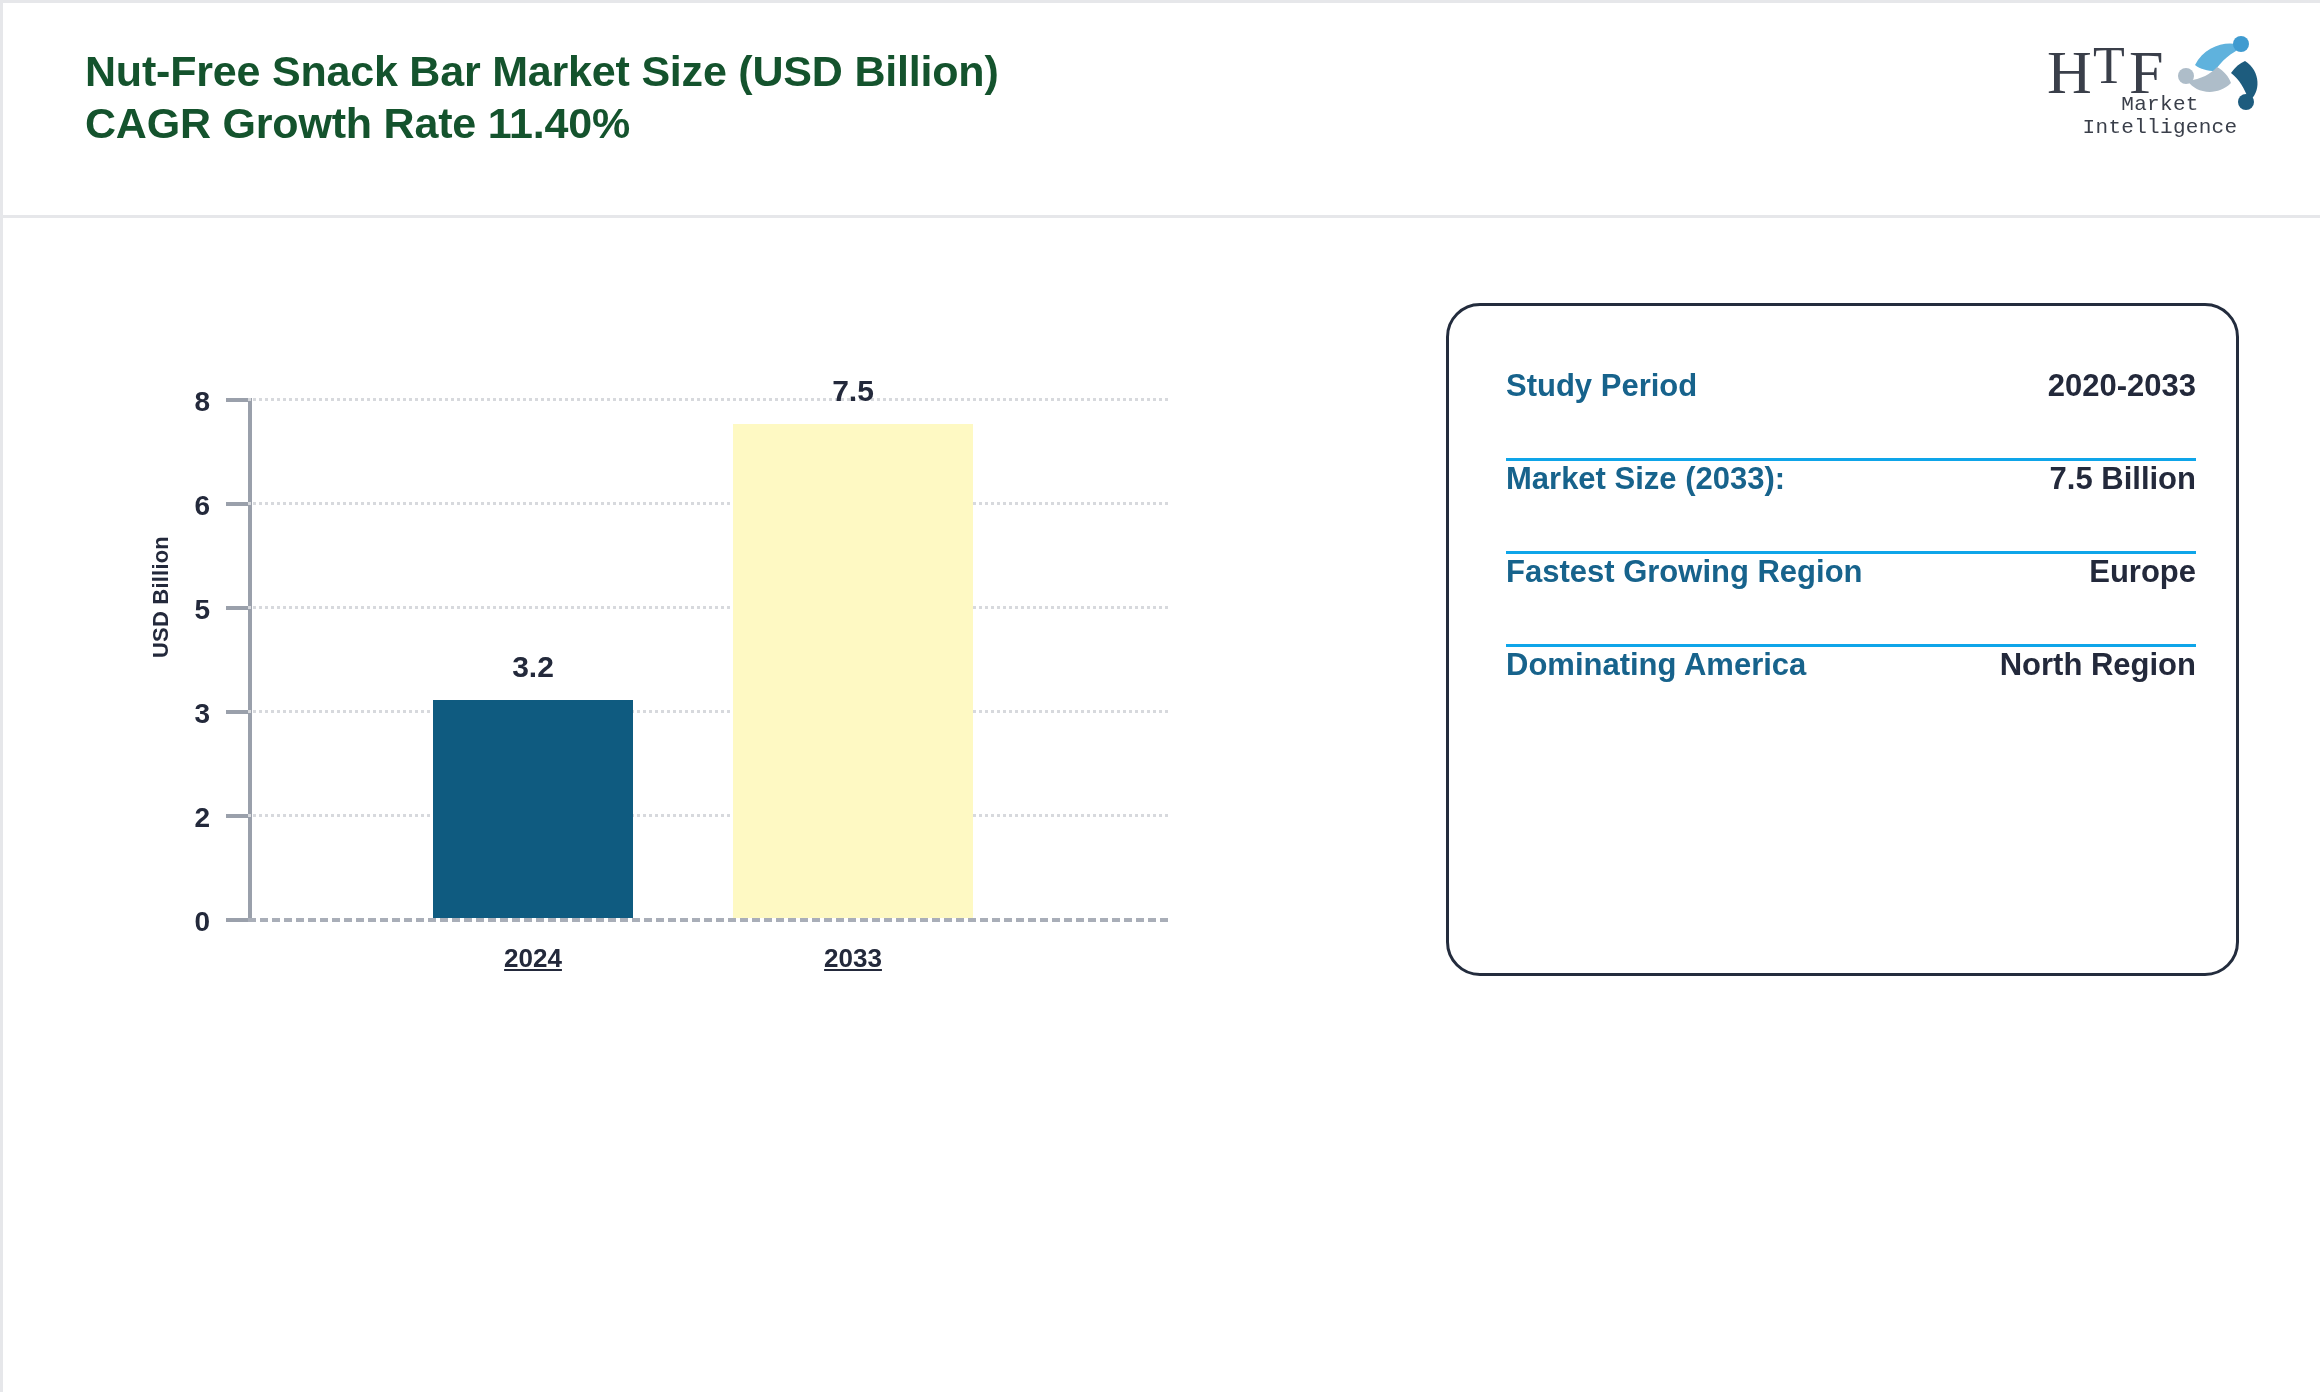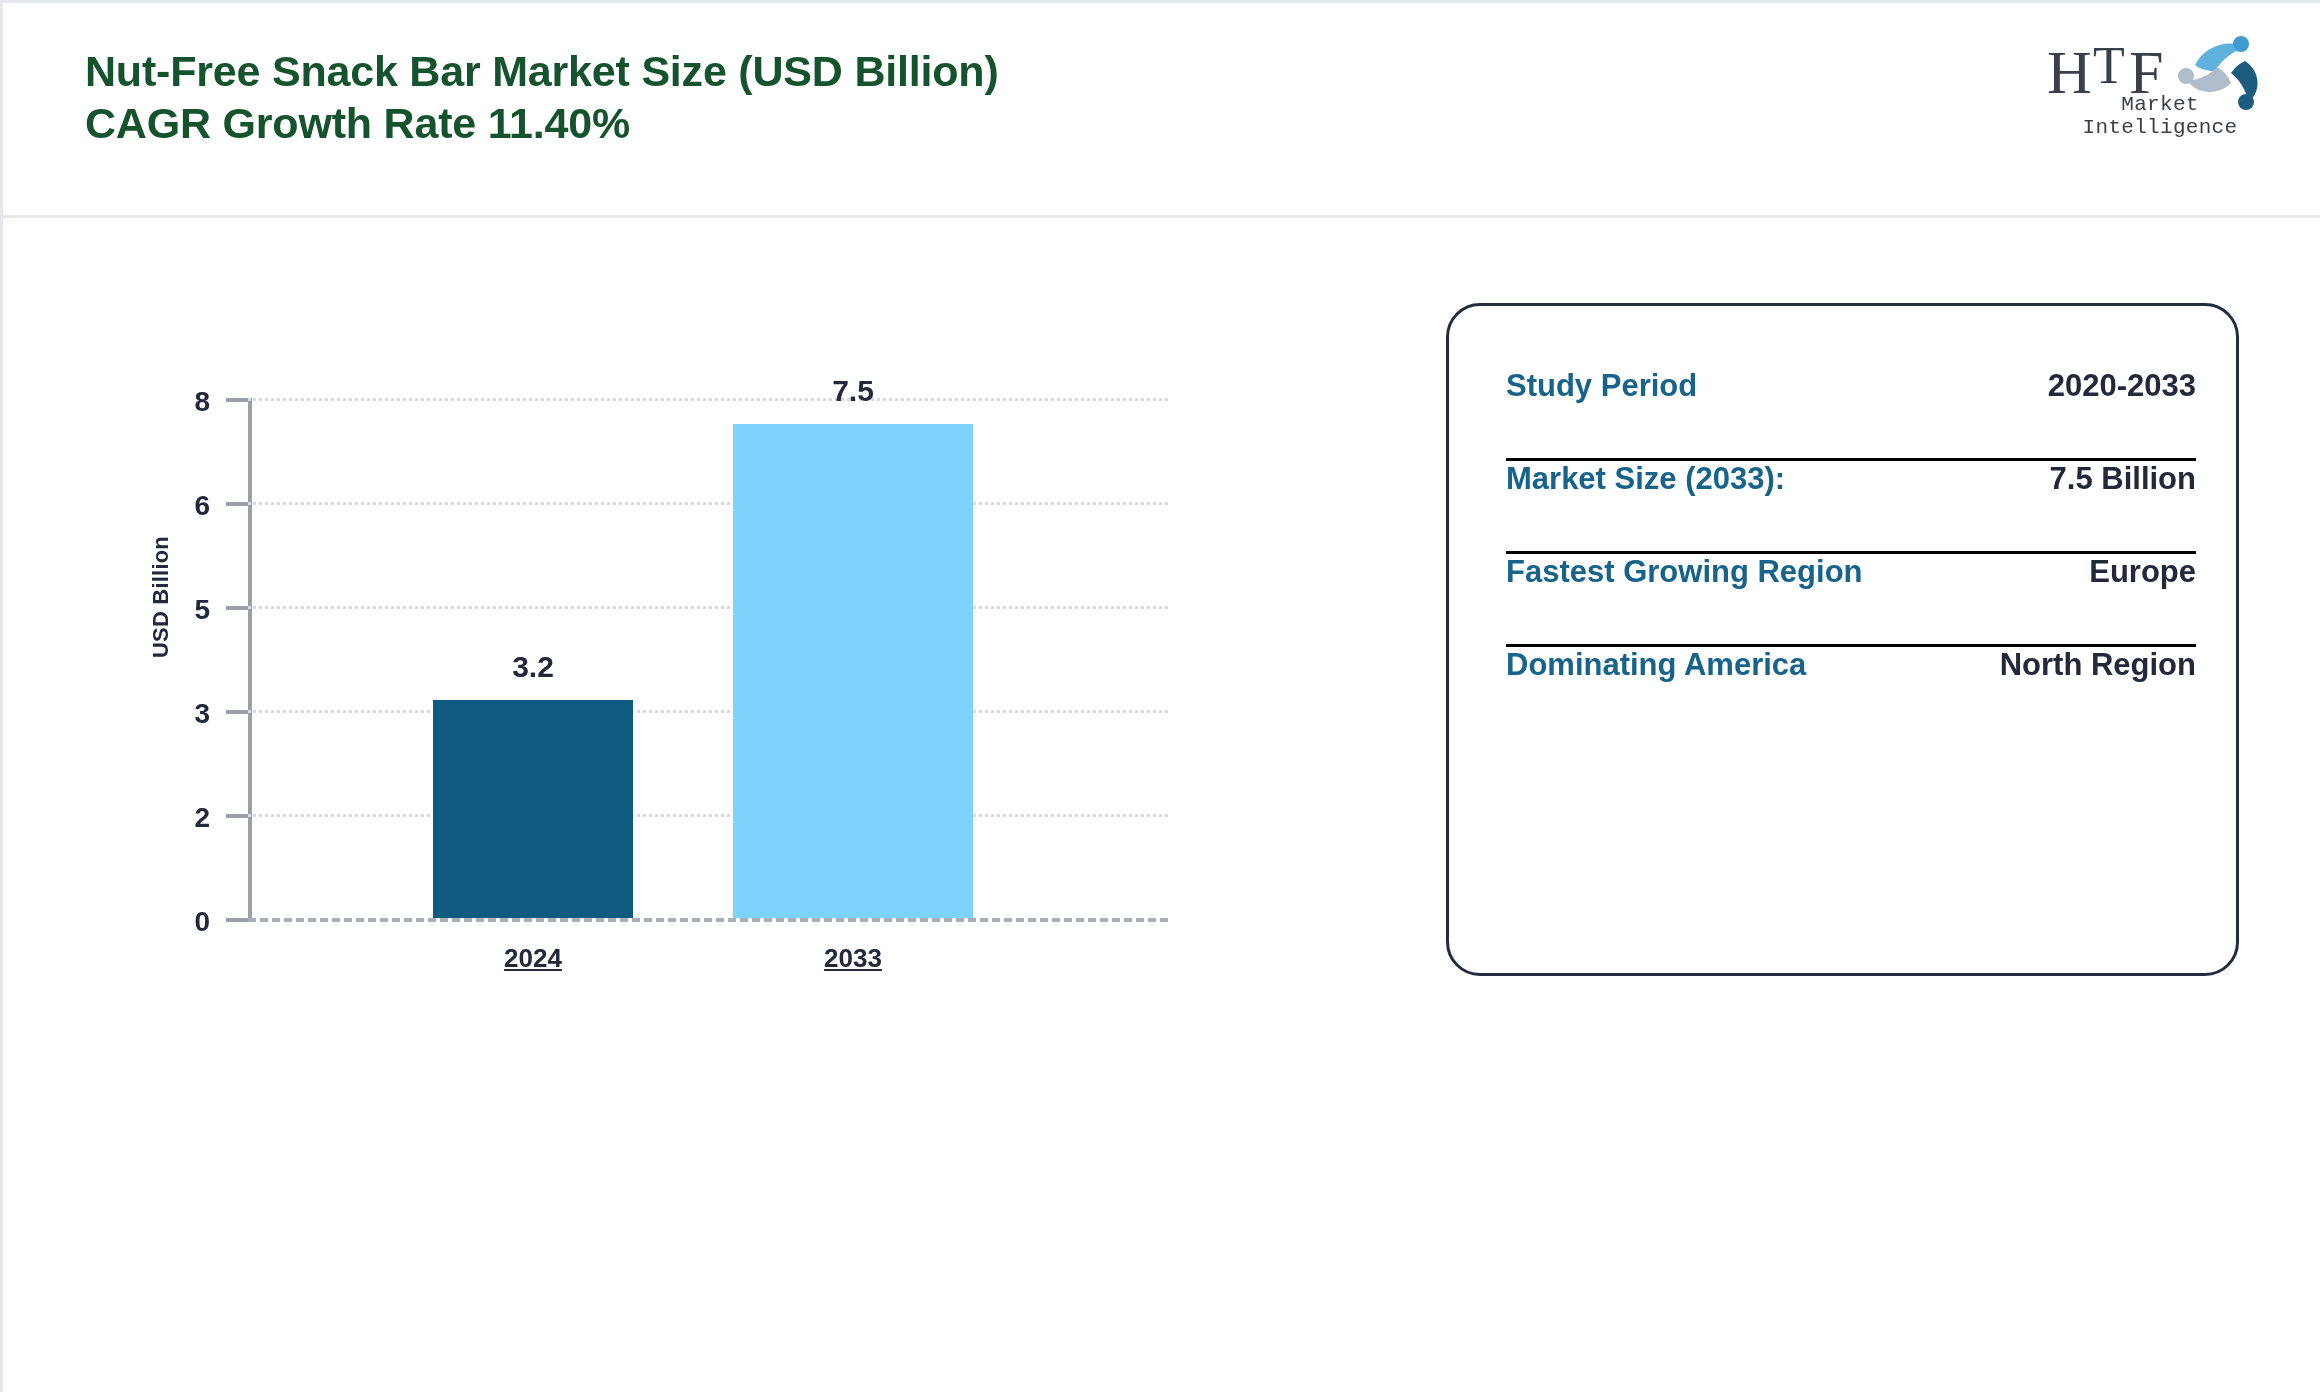--- a/index.html
+++ b/index.html
@@ -176,21 +176,21 @@
     right: 0px;
     top: 62px;
     width: 690px;
   }
   .info-row {
     display: flex;
     align-items: baseline;
     justify-content: space-between;
     height: 93px;
     padding-bottom: 10px;
-    border-bottom: 3px solid #000000;
+    border-bottom: 3px solid #0ea5e9;
   }
   .info-row:last-child { border-bottom: none; }
   .info-row-key {
     font-size: 31px;
     font-weight: bold;
     color: #17638c;
     white-space: nowrap;
   }
   .info-row-val {
     font-size: 31px;
@@ -253,21 +253,21 @@
           <span class="ytick-label">6</span>
         </div>
         <div class="gridline" style="top: 0px;"></div>
         <div class="ytick-mark" style="top: 0px;">
           <span class="ytick-label">8</span>
         </div>
         <div class="bar" style="left: 185px; width: 200px; height: 218.4px; background: rgb(15, 91, 128);">
           <span class="bar-value">3.2</span>
         </div>
         <div class="xtick-label" style="left: 285px;">2024</div>
-        <div class="bar" style="left: 485px; width: 240px; height: 494px; background: #7dd3fc;">
+        <div class="bar" style="left: 485px; width: 240px; height: 494px; background: #fef9c3;">
           <span class="bar-value">7.5</span>
         </div>
         <div class="xtick-label" style="left: 605px;">2033</div>
       </div>
   </div>
 
   <div class="info-panel">
     <div class="info-inner" id="info-inner">
         <div class="info-row">
           <div class="info-row-key">Study Period</div>

